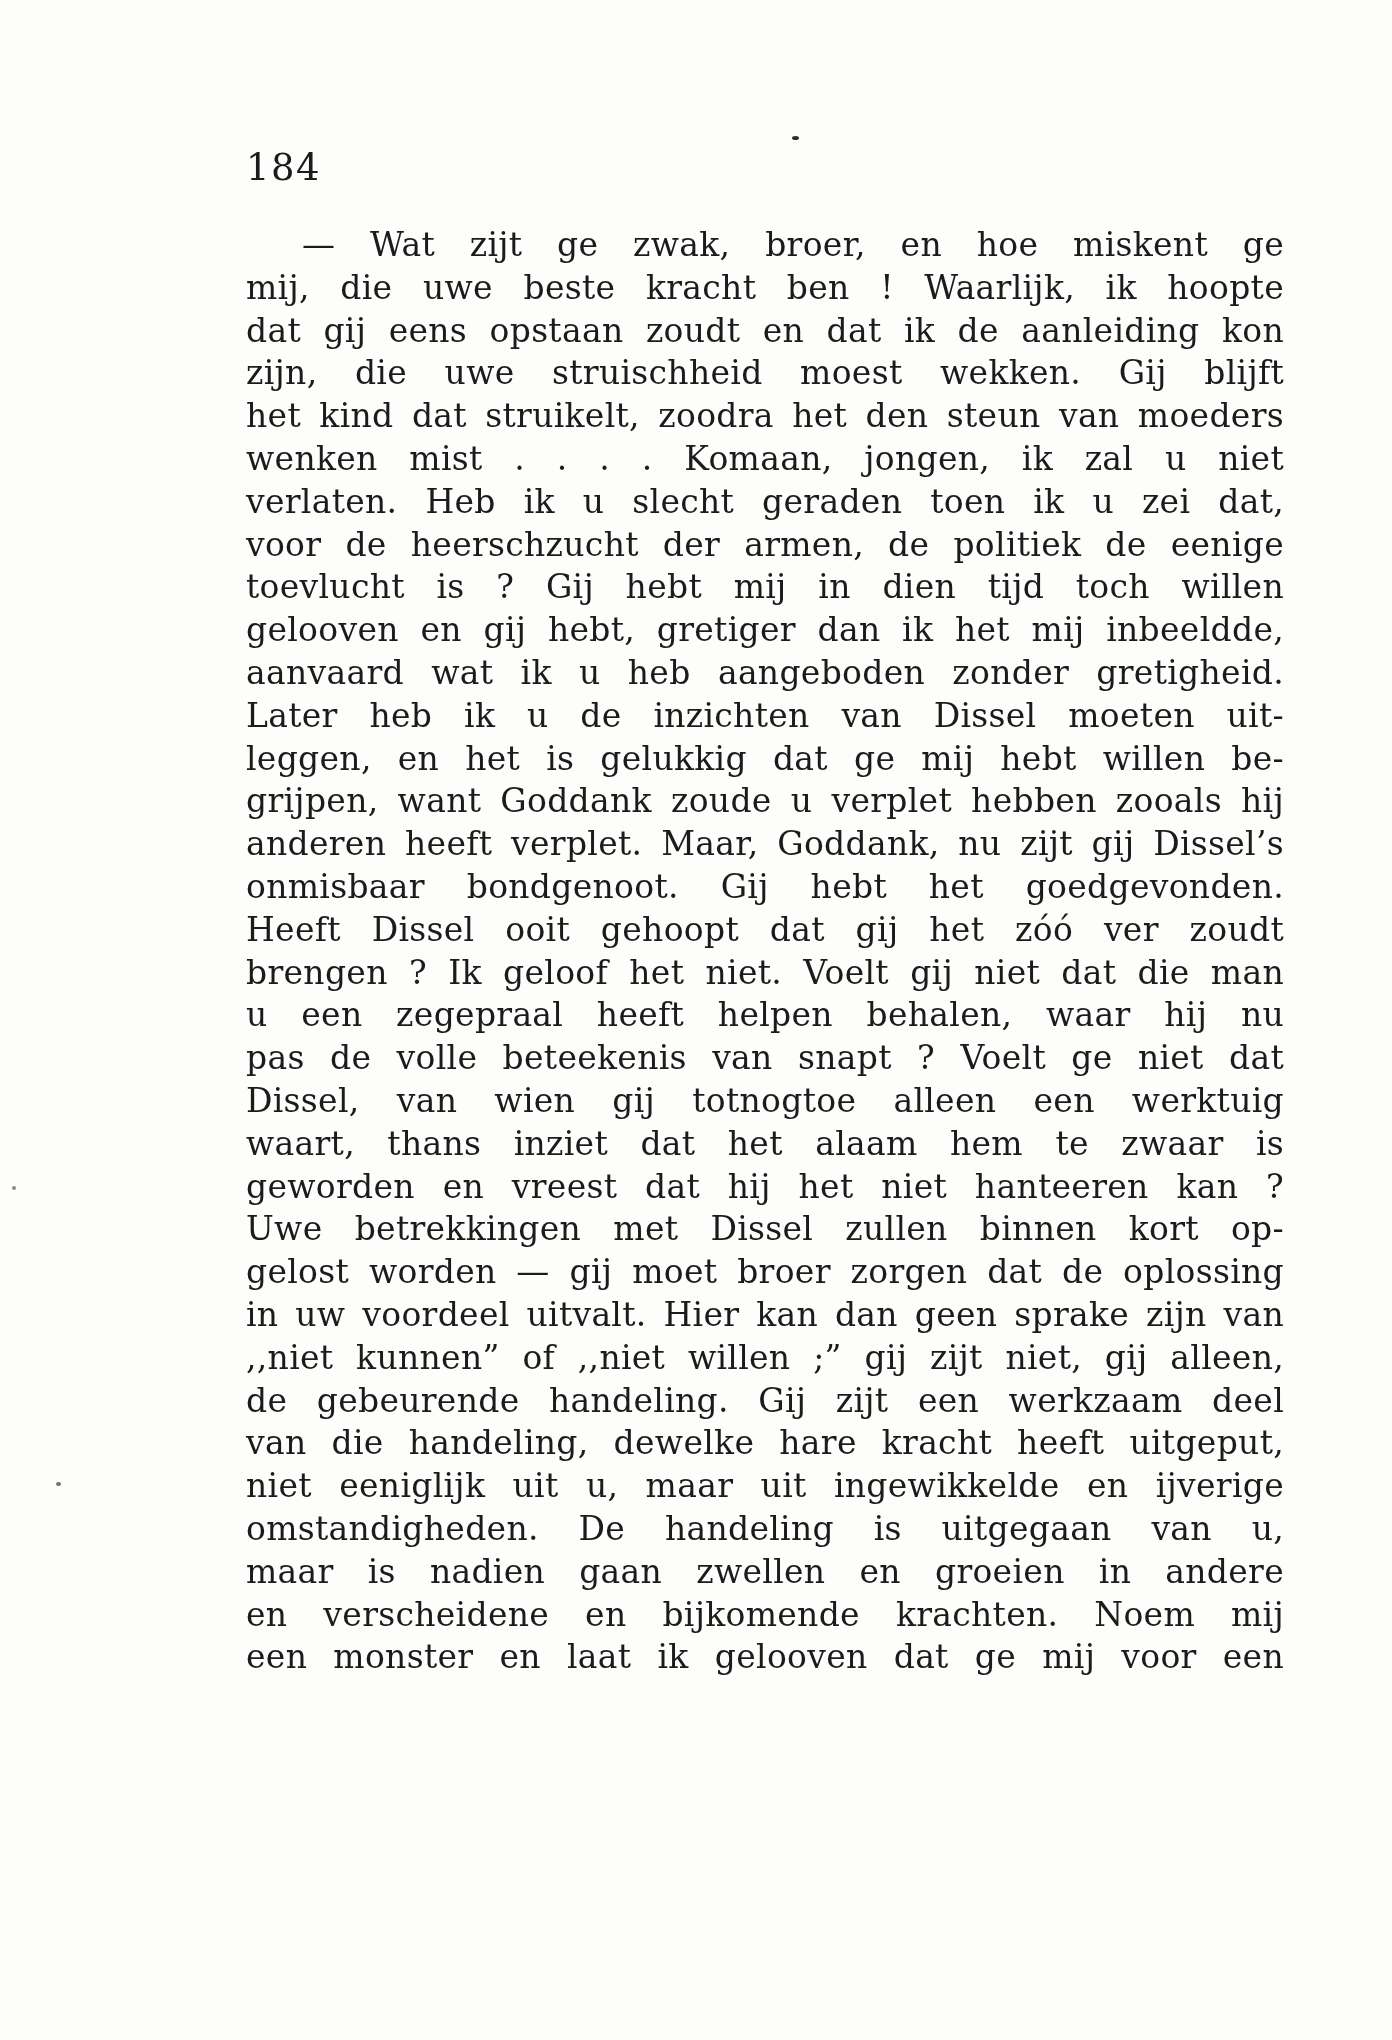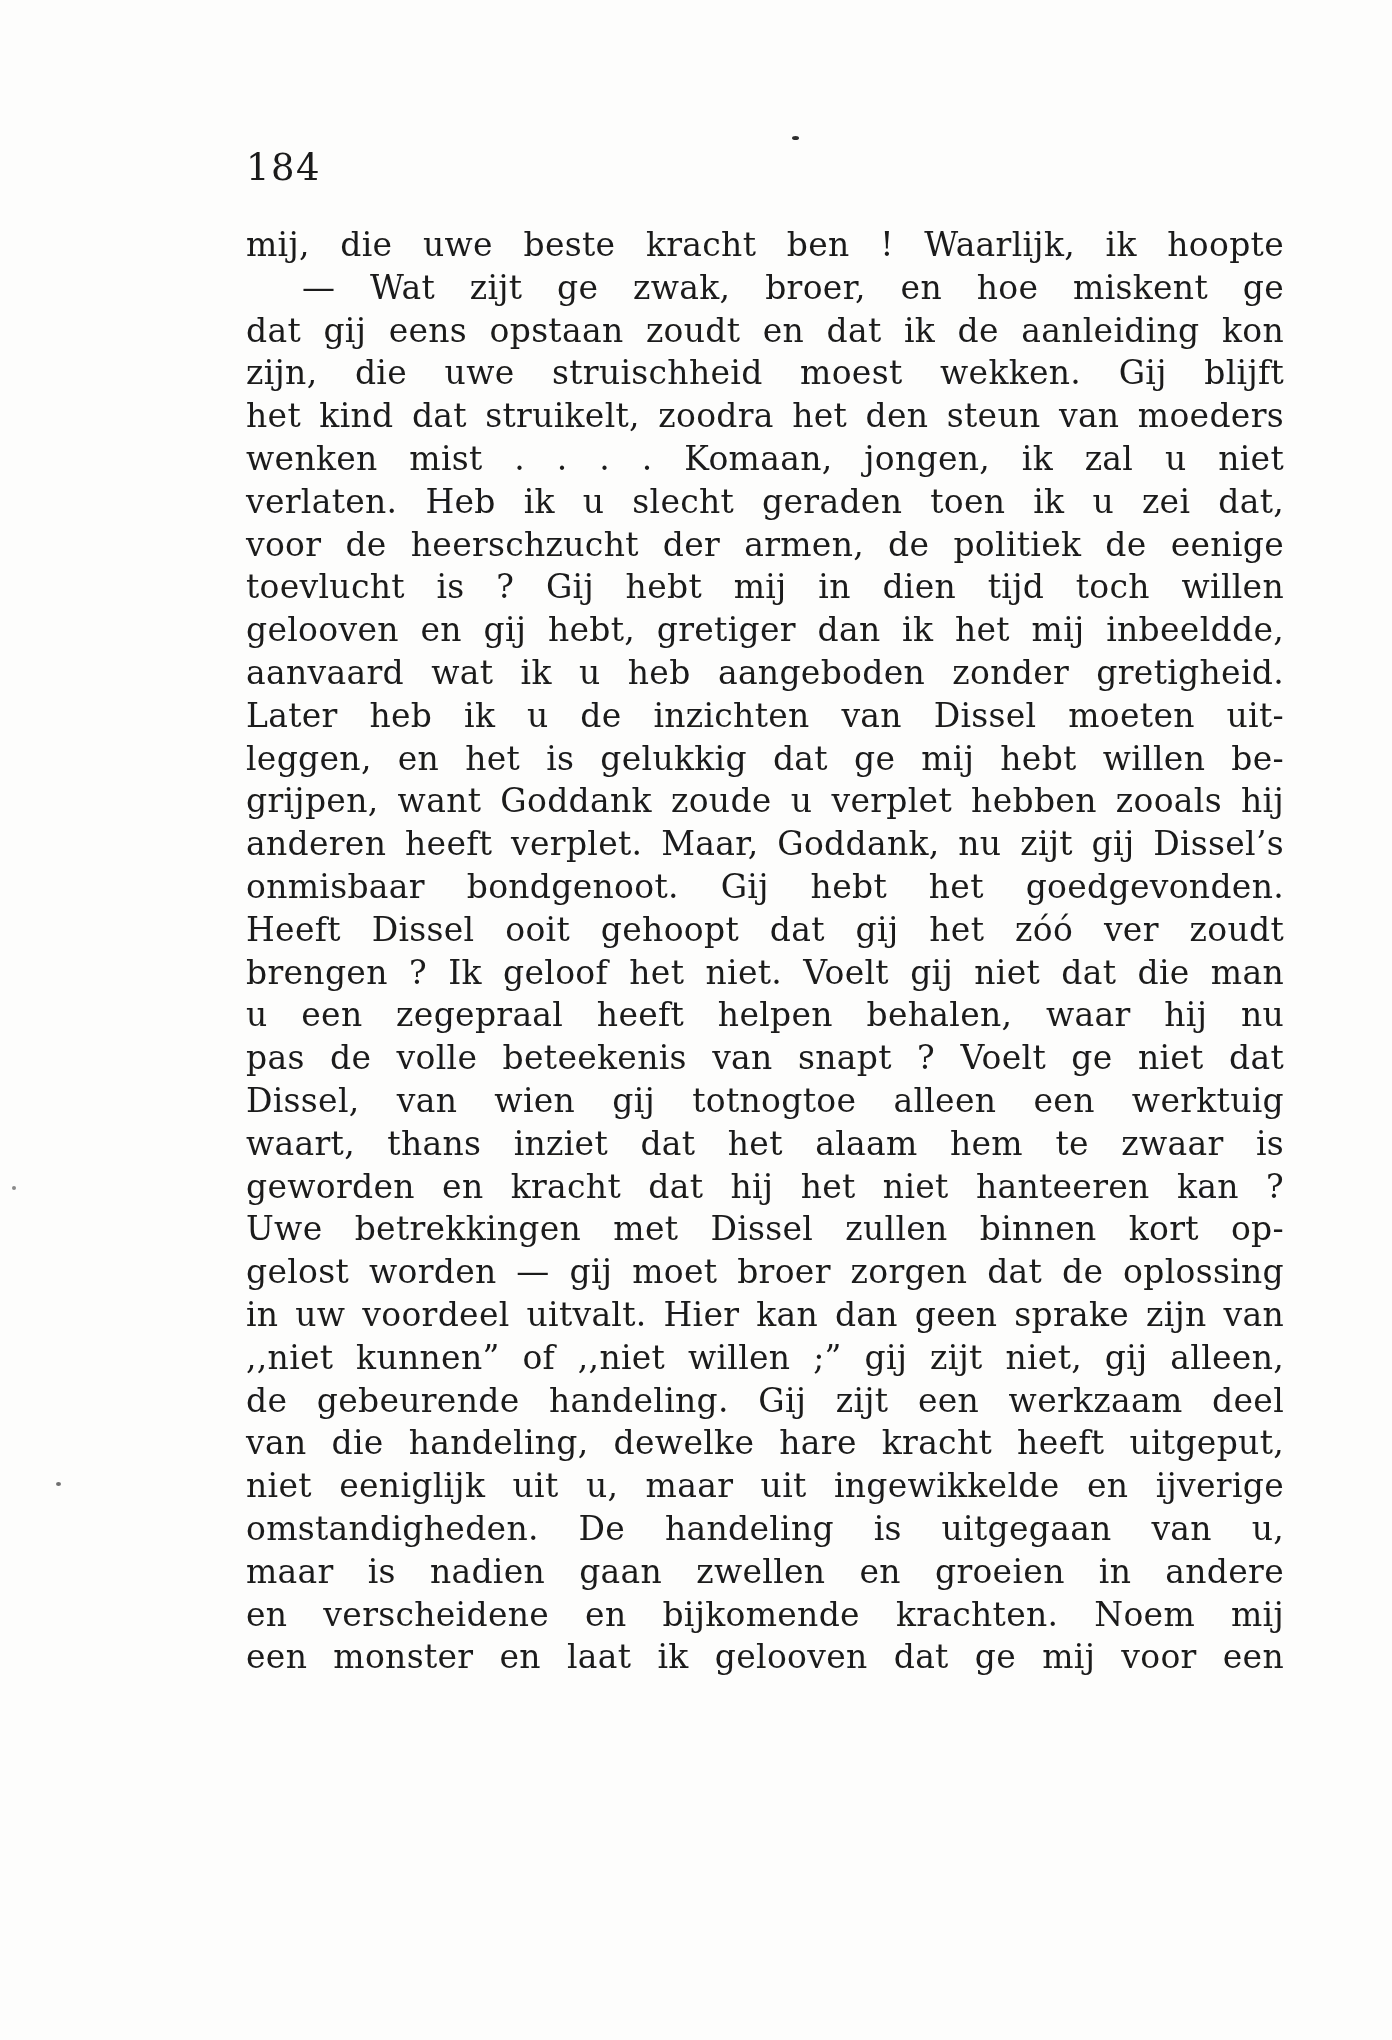--- a/index.html
+++ b/index.html
@@ -55,43 +55,43 @@
   .speck-left-1 { left: 12px;  top: 1186px; width: 4px; height: 4px; background:#8a8a8a; }
   .speck-left-2 { left: 56px;  top: 1482px; width: 5px; height: 4px; background:#6f6f6f; }
 </style>
 </head>
 <body>
 
 <div class="page">
   <div class="page-number">184</div>
 
   <div class="text-block">
+      <div class="text-line first">— Wat zijt ge zwak, broer, en hoe miskent ge</div>
       <div class="text-line">mij, die uwe beste kracht ben ! Waarlijk, ik hoopte</div>
-      <div class="text-line first">— Wat zijt ge zwak, broer, en hoe miskent ge</div>
       <div class="text-line">dat gij eens opstaan zoudt en dat ik de aanleiding kon</div>
       <div class="text-line">zijn, die uwe struischheid moest wekken. Gij blijft</div>
       <div class="text-line">het kind dat struikelt, zoodra het den steun van moeders</div>
       <div class="text-line">wenken mist . . . . Komaan, jongen, ik zal u niet</div>
       <div class="text-line">verlaten. Heb ik u slecht geraden toen ik u zei dat,</div>
       <div class="text-line">voor de heerschzucht der armen, de politiek de eenige</div>
       <div class="text-line">toevlucht is ? Gij hebt mij in dien tijd toch willen</div>
       <div class="text-line">gelooven en gij hebt, gretiger dan ik het mij inbeeldde,</div>
       <div class="text-line">aanvaard wat ik u heb aangeboden zonder gretigheid.</div>
       <div class="text-line">Later heb ik u de inzichten van Dissel moeten uit-</div>
       <div class="text-line">leggen, en het is gelukkig dat ge mij hebt willen be-</div>
       <div class="text-line">grijpen, want Goddank zoude u verplet hebben zooals hij</div>
       <div class="text-line">anderen heeft verplet. Maar, Goddank, nu zijt gij Dissel’s</div>
       <div class="text-line">onmisbaar bondgenoot. Gij hebt het goedgevonden.</div>
       <div class="text-line">Heeft Dissel ooit gehoopt dat gij het zóó ver zoudt</div>
       <div class="text-line">brengen ? Ik geloof het niet. Voelt gij niet dat die man</div>
       <div class="text-line">u een zegepraal heeft helpen behalen, waar hij nu</div>
       <div class="text-line">pas de volle beteekenis van snapt ? Voelt ge niet dat</div>
       <div class="text-line">Dissel, van wien gij totnogtoe alleen een werktuig</div>
       <div class="text-line">waart, thans inziet dat het alaam hem te zwaar is</div>
-      <div class="text-line">geworden en kracht dat hij het niet hanteeren kan ?</div>
+      <div class="text-line">geworden en vreest dat hij het niet hanteeren kan ?</div>
       <div class="text-line">Uwe betrekkingen met Dissel zullen binnen kort op-</div>
       <div class="text-line">gelost worden — gij moet broer zorgen dat de oplossing</div>
       <div class="text-line">in uw voordeel uitvalt. Hier kan dan geen sprake zijn van</div>
       <div class="text-line">,,niet kunnen” of ,,niet willen ;” gij zijt niet, gij alleen,</div>
       <div class="text-line">de gebeurende handeling. Gij zijt een werkzaam deel</div>
       <div class="text-line">van die handeling, dewelke hare kracht heeft uitgeput,</div>
       <div class="text-line">niet eeniglijk uit u, maar uit ingewikkelde en ijverige</div>
       <div class="text-line">omstandigheden. De handeling is uitgegaan van u,</div>
       <div class="text-line">maar is nadien gaan zwellen en groeien in andere</div>
       <div class="text-line">en verscheidene en bijkomende krachten. Noem mij</div>

